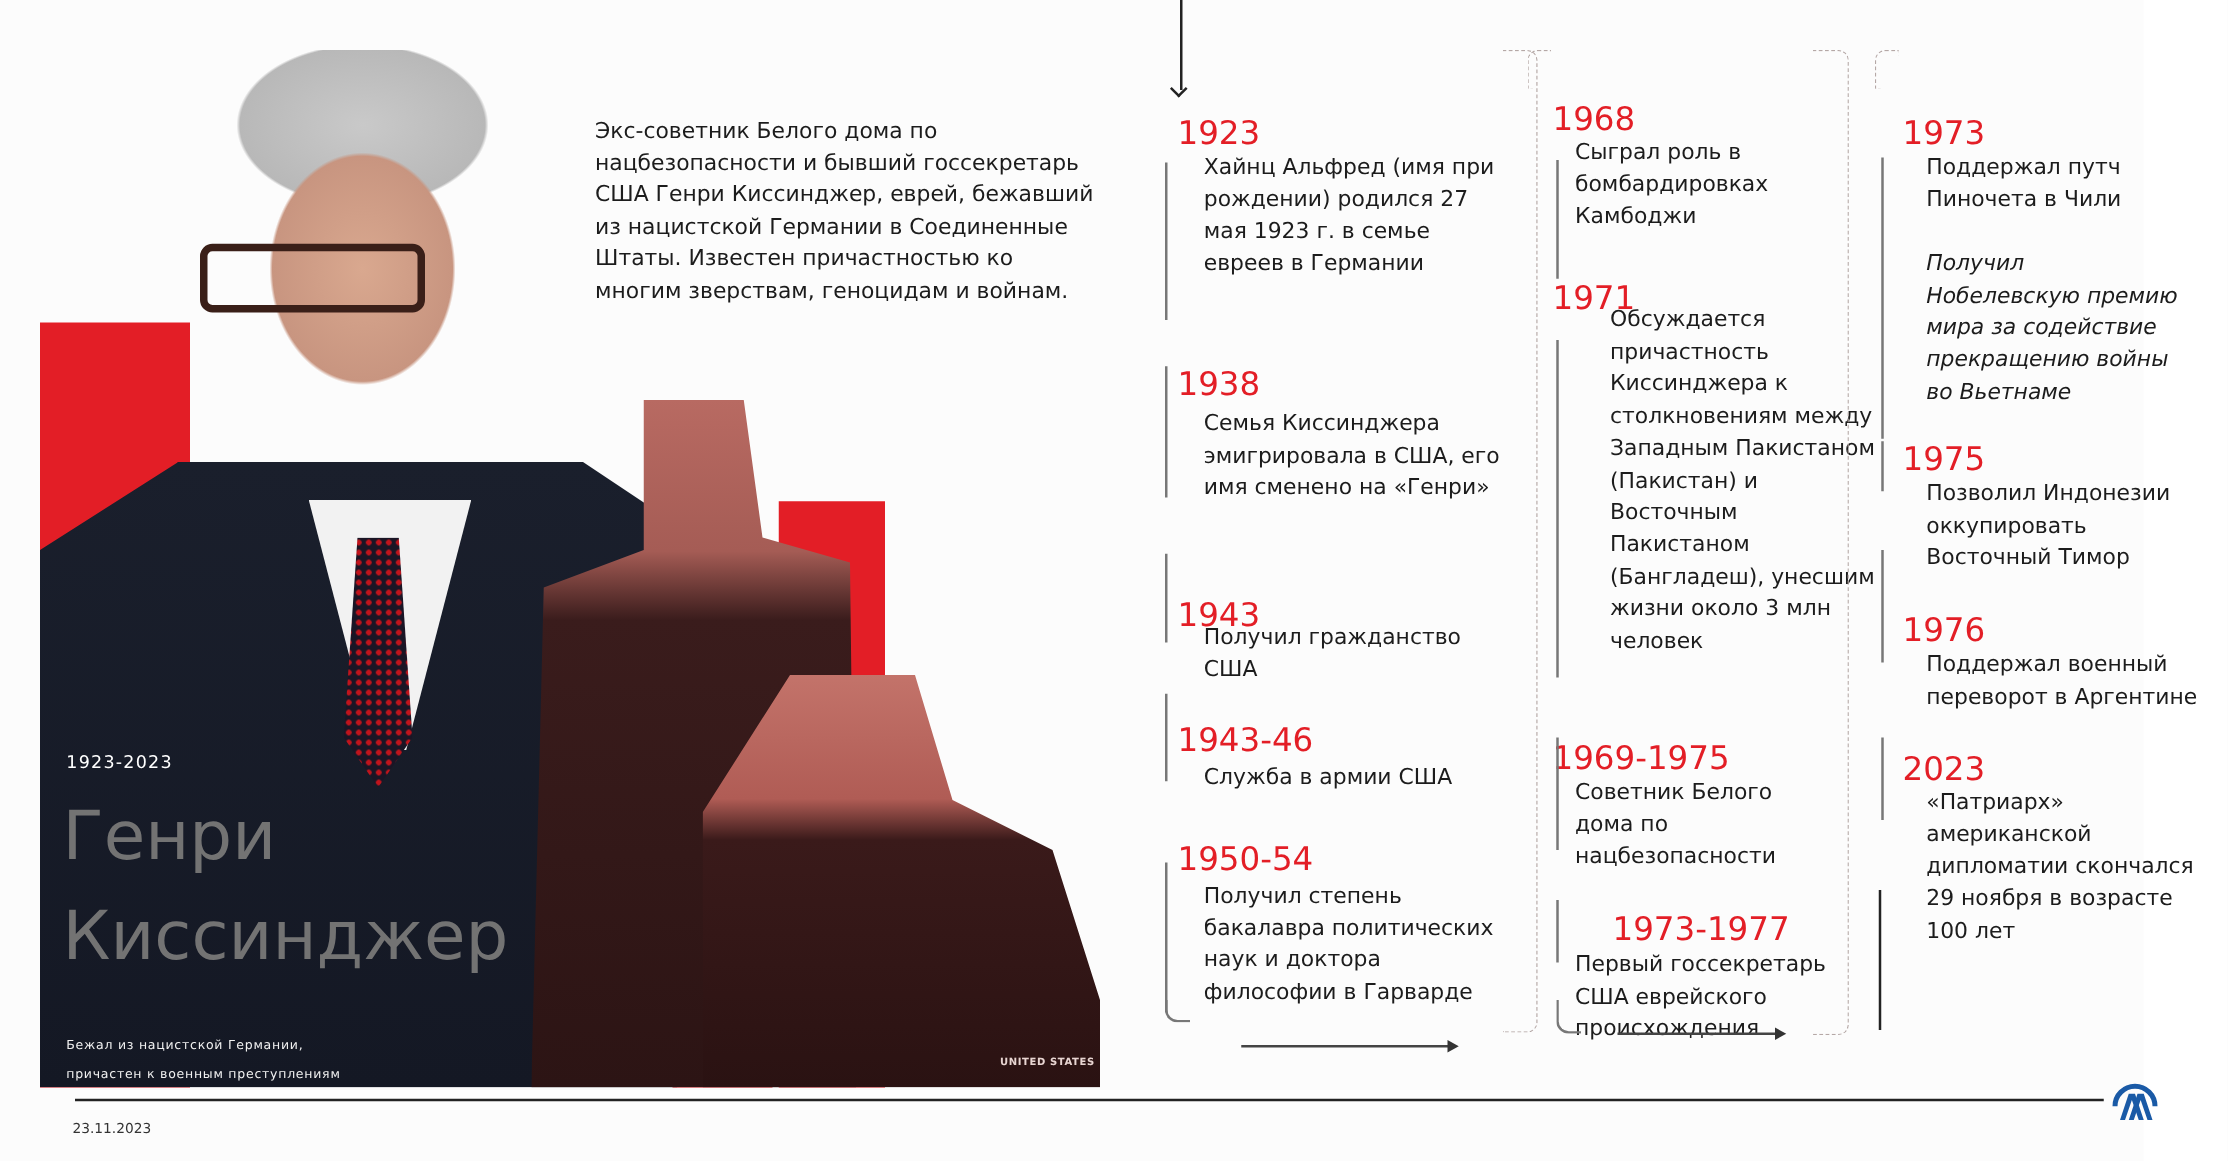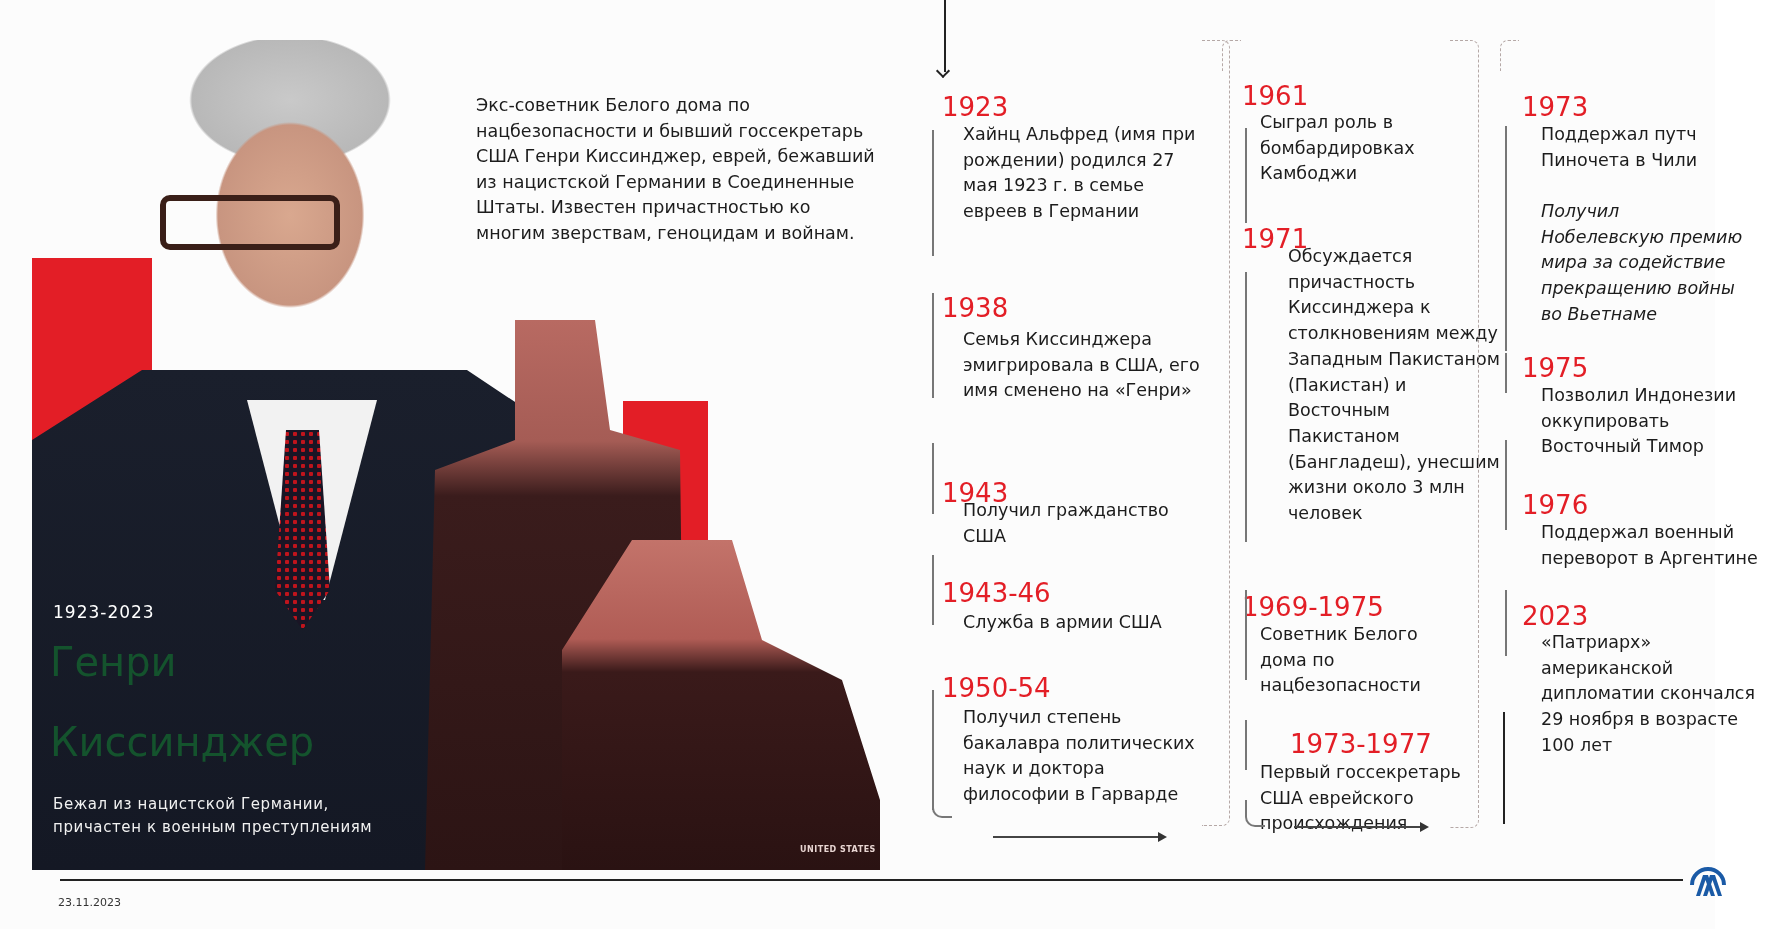--- a/index.html
+++ b/index.html
@@ -19,23 +19,23 @@
     background:radial-gradient(circle,#c0141c 2px,#1a1525 2.5px) 0 0/8px 8px;clip-path:polygon(20% 0,80% 0,100% 80%,50% 100%,0 80%);}
   .glasses{position:absolute;left:170px;top:195px;width:180px;height:55px;border:6px solid #3a1f18;border-radius:10px;box-sizing:border-box;background:transparent;}
   .photo-b{position:absolute;left:425px;top:320px;width:260px;height:550px;
     background:linear-gradient(180deg,#b86a62 0,#a55c55 22%,#3a1c1c 32%,#2c1414 100%);
     clip-path:polygon(90px 0,170px 0,185px 110px,255px 130px,260px 550px,0 550px,10px 150px,90px 120px);}
   .photo-c{position:absolute;left:562px;top:540px;width:318px;height:330px;
     background:linear-gradient(180deg,#c3736a 0,#b05c55 30%,#3a1a1a 40%,#2a1212 100%);
     clip-path:polygon(70px 0,170px 0,200px 100px,280px 140px,318px 260px,318px 330px,0 330px,0 110px);}
   .us-sign{position:absolute;left:800px;top:845px;font-size:8px;color:#e8d5d2;letter-spacing:0.5px;font-weight:bold;}
   
-  .years-range{left:53px;top:602px;font-size:17px;color:#fff;letter-spacing:1px;}
-  .name{left:50px;font-size:40px;color:#14532d;line-height:1;}
-  .sub{left:53px;font-size:15px;color:#f1f1f1;letter-spacing:0.6px;line-height:23px;}
+  .years-range{left:53px;top:602px;font-size:14px;color:#fff;letter-spacing:1px;}
+  .name{left:50px;font-size:54px;color:#737373;line-height:1;}
+  .sub{left:53px;font-size:10px;color:#f1f1f1;letter-spacing:0.6px;line-height:23px;margin-top:32px;}
   .intro{left:476px;top:93px;width:400px;font-size:17.5px;line-height:25.6px;color:#1c1c1c;}
   
   .year{position:absolute;font-size:26px;color:#e31e26;line-height:1;}
   .ev{position:absolute;font-size:17.5px;line-height:25.7px;color:#1c1c1c;width:240px;}
   .vline{position:absolute;width:2px;background:#777;}
   .vline.dark{background:#222;}
   .dash{position:absolute;border:1.5px dashed #b5a8a6;}
   .rule{position:absolute;left:60px;top:879px;width:1623px;height:2px;background:#222;}
   .date{left:58px;top:896px;font-size:11px;color:#333;}
   .logo{left:1689px;top:863px;width:38px;height:34px;}
@@ -87,21 +87,21 @@
 
 <div class="year" style="left:942px;top:675px;">1950-54</div>
 <div class="vline" style="left:932px;top:690px;height:120px;"></div>
 <div class="ev" style="left:963px;top:705px;">Получил степень бакалавра политических наук и доктора философии в Гарварде</div>
 <div class="abs" style="left:932px;top:800px;width:18px;height:16px;border-left:2px solid #777;border-bottom:2px solid #777;border-bottom-left-radius:10px;"></div>
 <div class="abs" style="left:993px;top:836px;width:168px;height:2px;background:#444;"></div>
 <div class="abs" style="left:1158px;top:832px;width:0;height:0;border-top:5px solid transparent;border-bottom:5px solid transparent;border-left:9px solid #333;"></div>
 <div class="dash" style="left:1202px;top:40px;width:27px;height:784px;border-left:none;border-top-right-radius:8px;border-bottom-right-radius:8px;"></div>
 <div class="dash" style="left:1222px;top:40px;width:18px;height:30px;border-bottom:none;border-right:none;border-top-left-radius:8px;"></div>
 
-<div class="year" style="left:1242px;top:83px;">1961</div>
+<div class="year" style="left:1242px;top:83px;">1968</div>
 <div class="vline" style="left:1245px;top:128px;height:95px;"></div>
 <div class="ev" style="left:1260px;top:110px;width:200px;">Сыграл роль в бомбардировках Камбоджи</div>
 
 <div class="year" style="left:1242px;top:226px;">1971</div>
 <div class="vline" style="left:1245px;top:272px;height:270px;"></div>
 <div class="ev" style="left:1260px;top:244px;width:215px;margin-left:28px;">Обсуждается причастность Киссинджера к столкновениям между Западным Пакистаном (Пакистан) и Восточным Пакистаном (Бангладеш), унесшим жизни около 3 млн человек</div>
 
 <div class="year" style="left:1242px;top:594px;">1969-1975</div>
 <div class="vline" style="left:1245px;top:590px;height:90px;"></div>
 <div class="ev" style="left:1260px;top:622px;width:200px;">Советник Белого дома по нацбезопасности</div>

